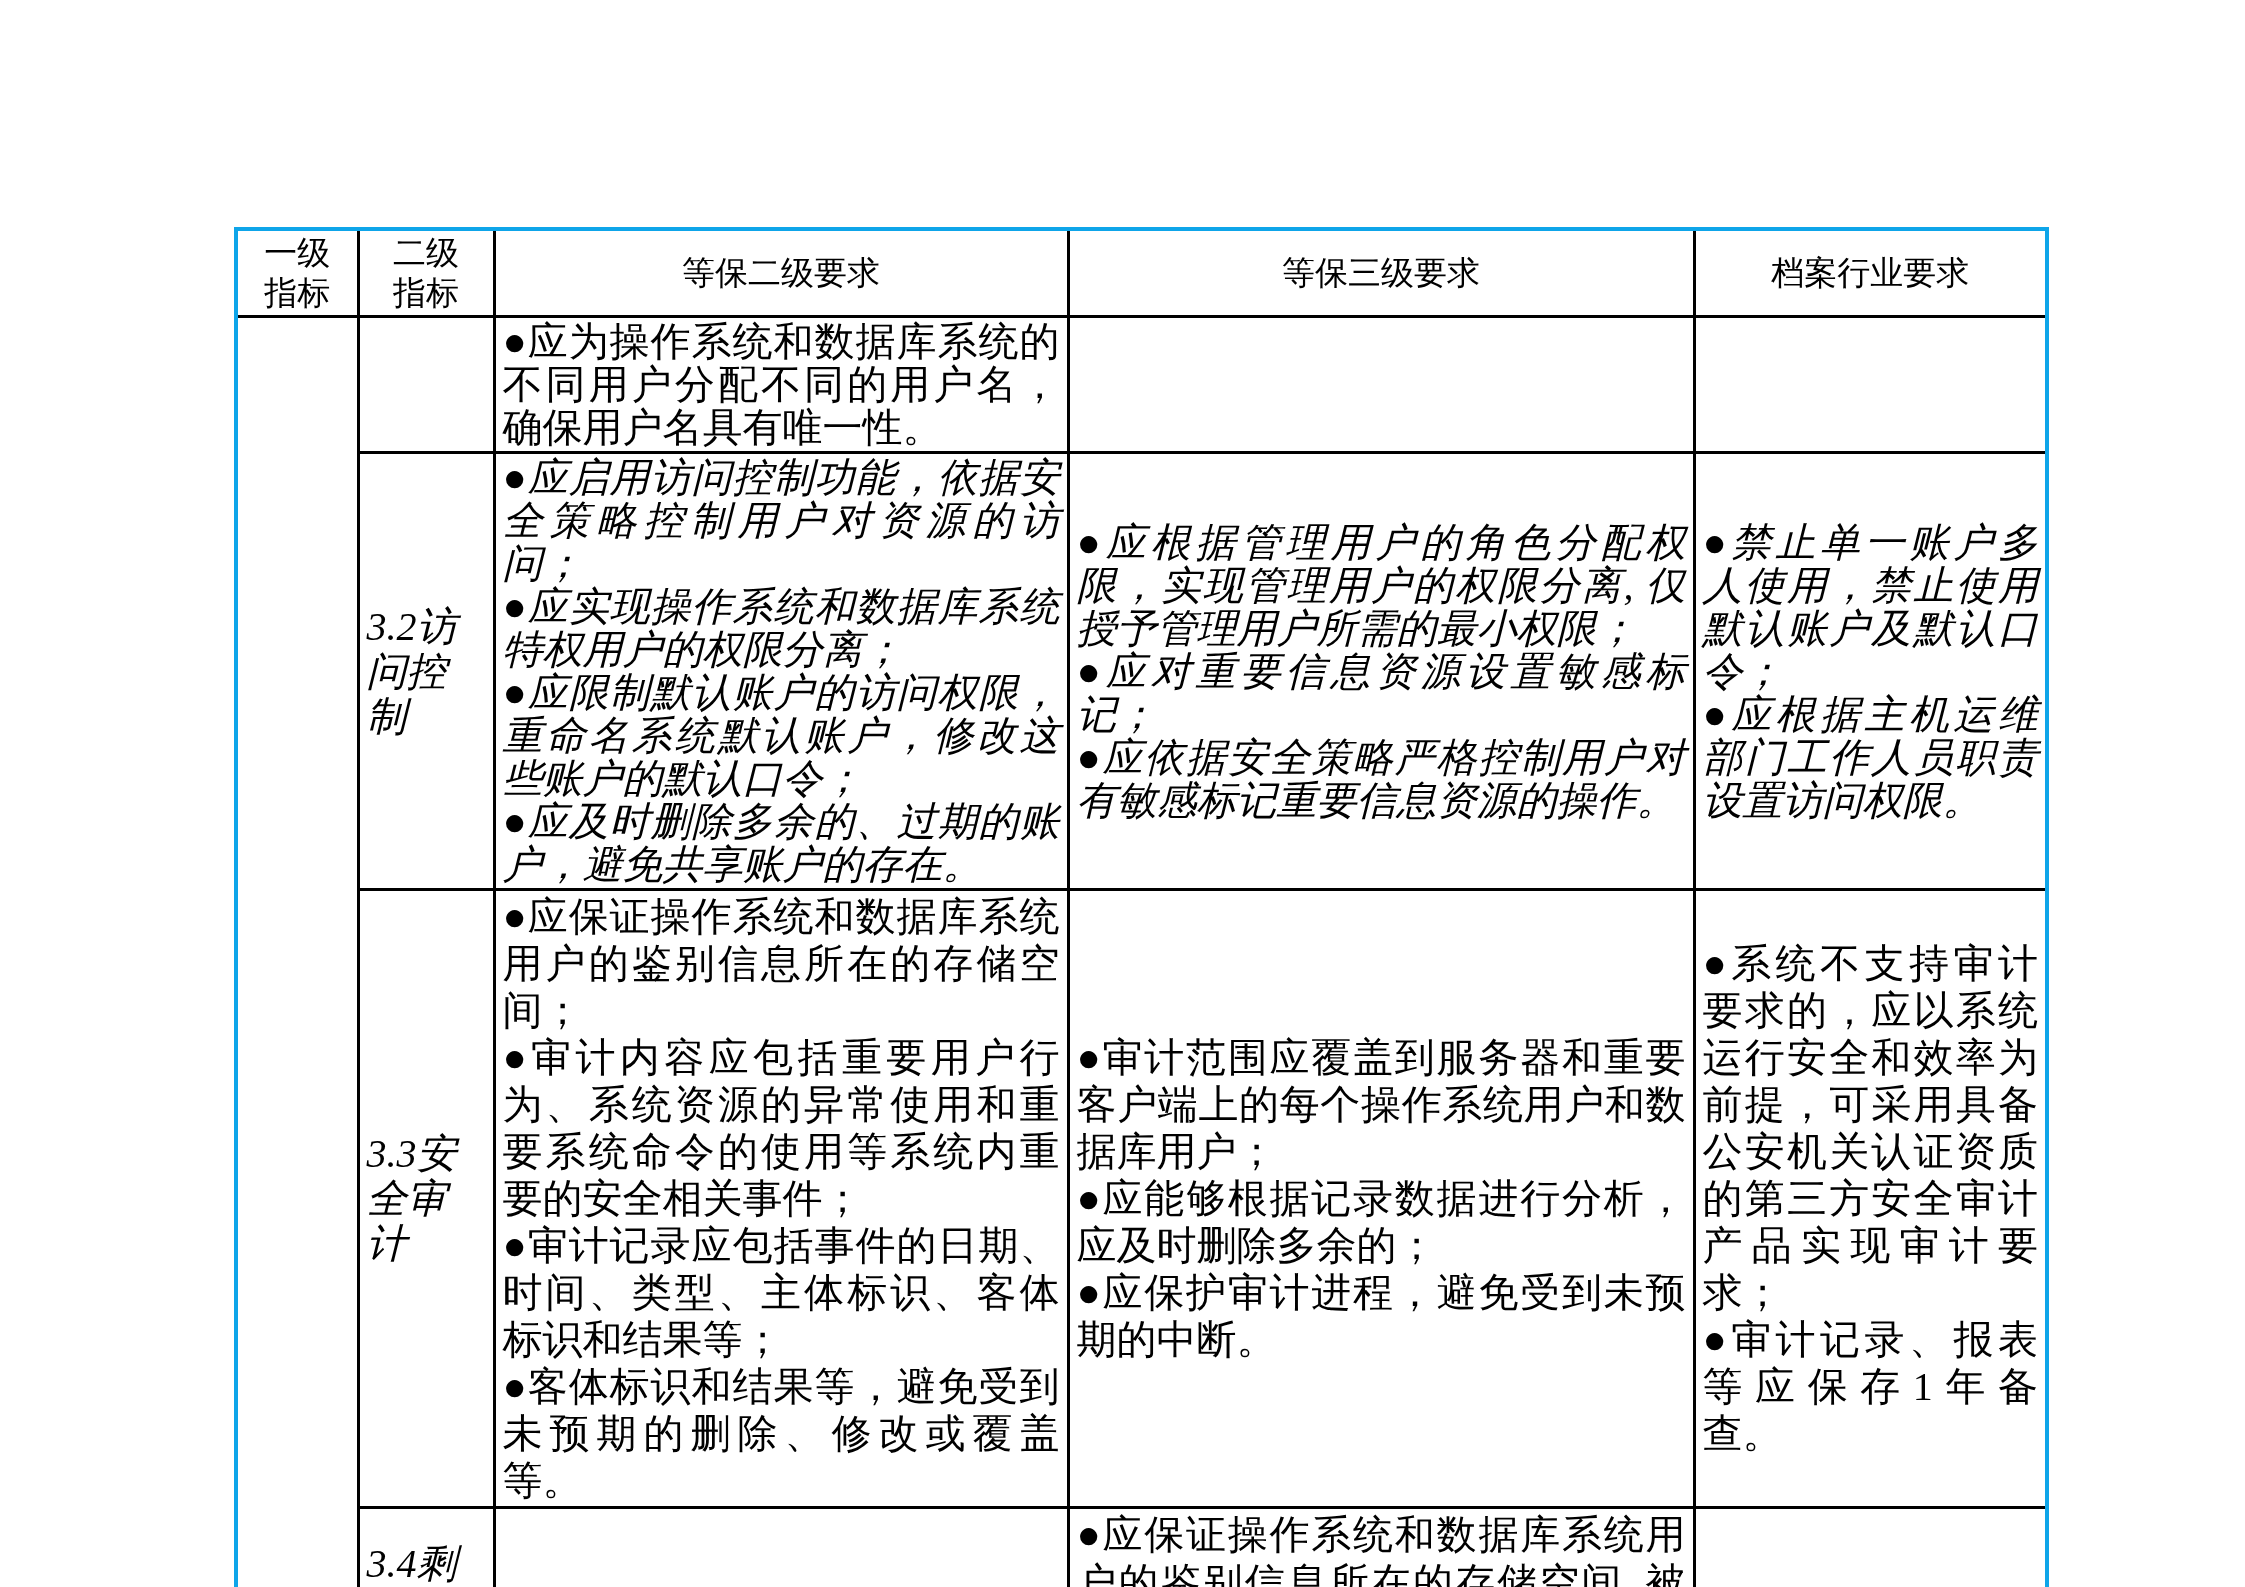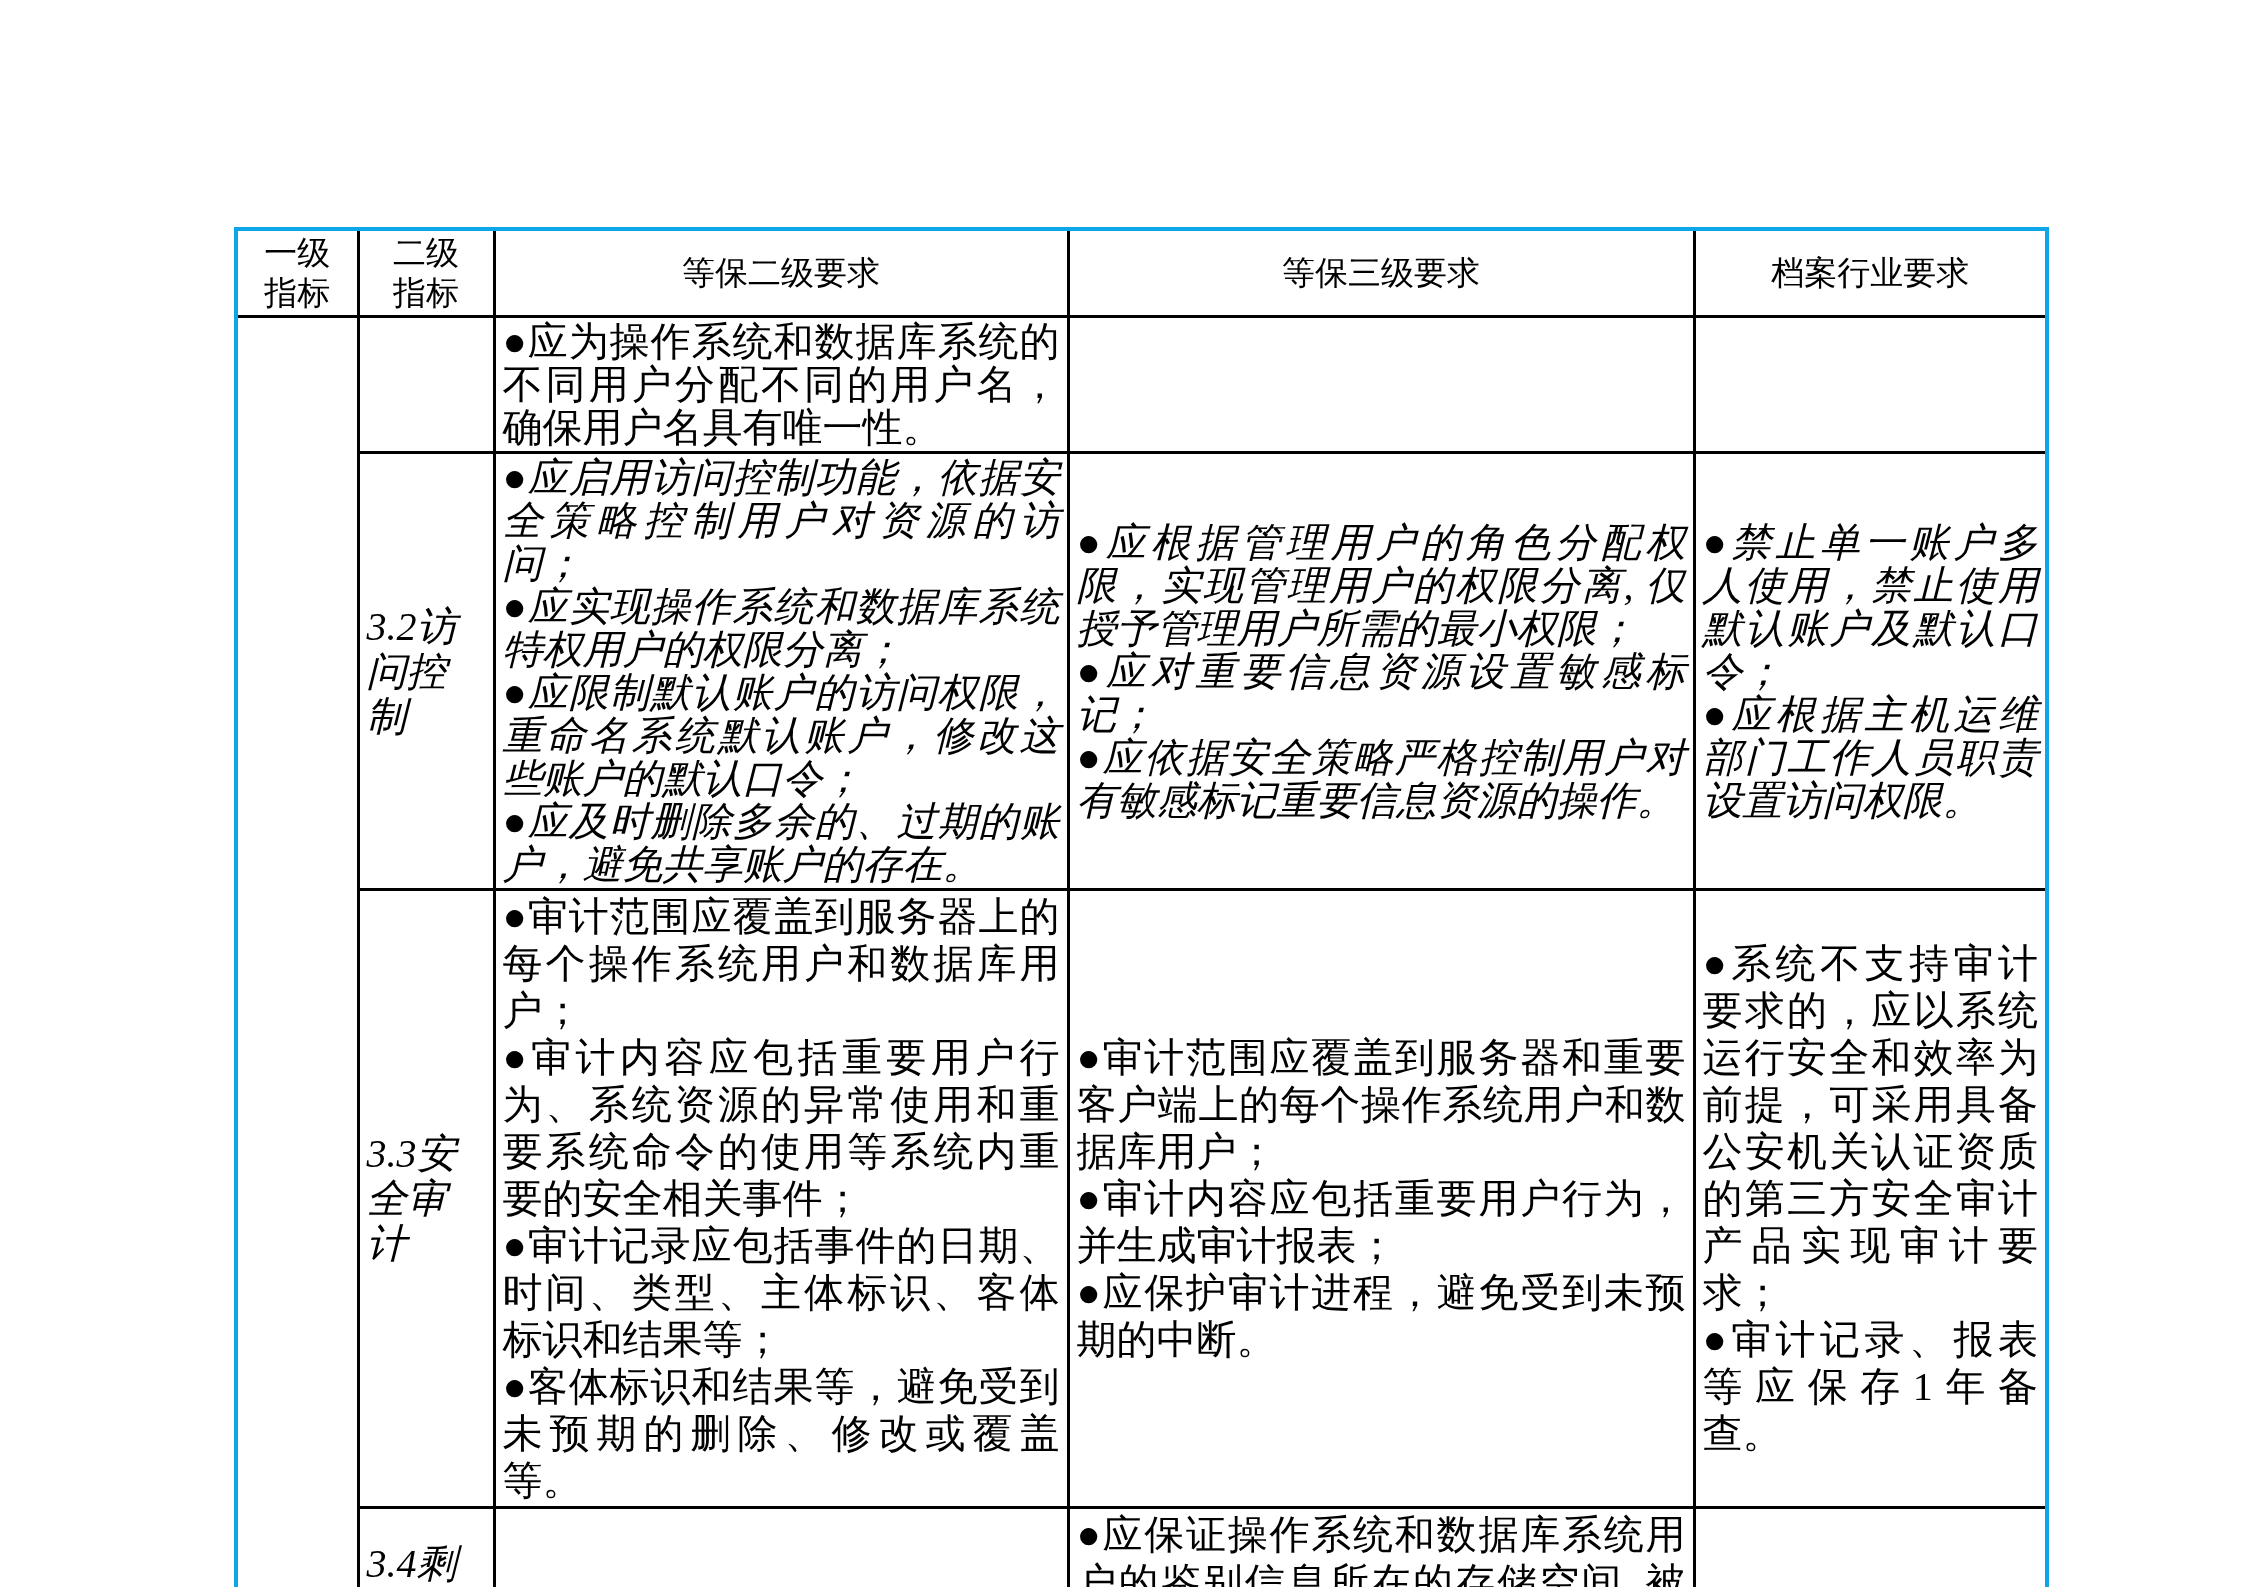--- a/index.html
+++ b/index.html
@@ -114,28 +114,28 @@
         <div class="bullet">●禁止单一账户多人使用，禁止使用默认账户及默认口令；</div>
         <div class="bullet">●应根据主机运维部门工作人员职责设置访问权限。</div>
       </td>
     </tr>
 
     <tr class="row-3">
       <td>
         <div class="lvl2-label">3.3安全审计</div>
       </td>
       <td>
-        <div class="bullet">●审计范围应覆盖到服务器上的每个操作系统用户和数据库用户；</div>
+        <div class="bullet">●应保证操作系统和数据库系统用户的鉴别信息所在的存储空间；</div>
         <div class="bullet">●审计内容应包括重要用户行为、系统资源的异常使用和重要系统命令的使用等系统内重要的安全相关事件；</div>
         <div class="bullet">●审计记录应包括事件的日期、时间、类型、主体标识、客体标识和结果等；</div>
         <div class="bullet">●客体标识和结果等，避免受到未预期的删除、修改或覆盖等。</div>
       </td>
       <td>
         <div class="bullet">●审计范围应覆盖到服务器和重要客户端上的每个操作系统用户和数据库用户；</div>
-        <div class="bullet">●审计内容应包括重要用户行为，并生成审计报表；</div>
+        <div class="bullet">●应能够根据记录数据进行分析，应及时删除多余的；</div>
         <div class="bullet">●应保护审计进程，避免受到未预期的中断。</div>
       </td>
       <td>
         <div class="bullet">●系统不支持审计要求的，应以系统运行安全和效率为前提，可采用具备公安机关认证资质的第三方安全审计产品实现审计要求；</div>
         <div class="bullet">●审计记录、报表等应保存1年备查。</div>
       </td>
     </tr>
 
     <tr class="row-4">
       <td>

